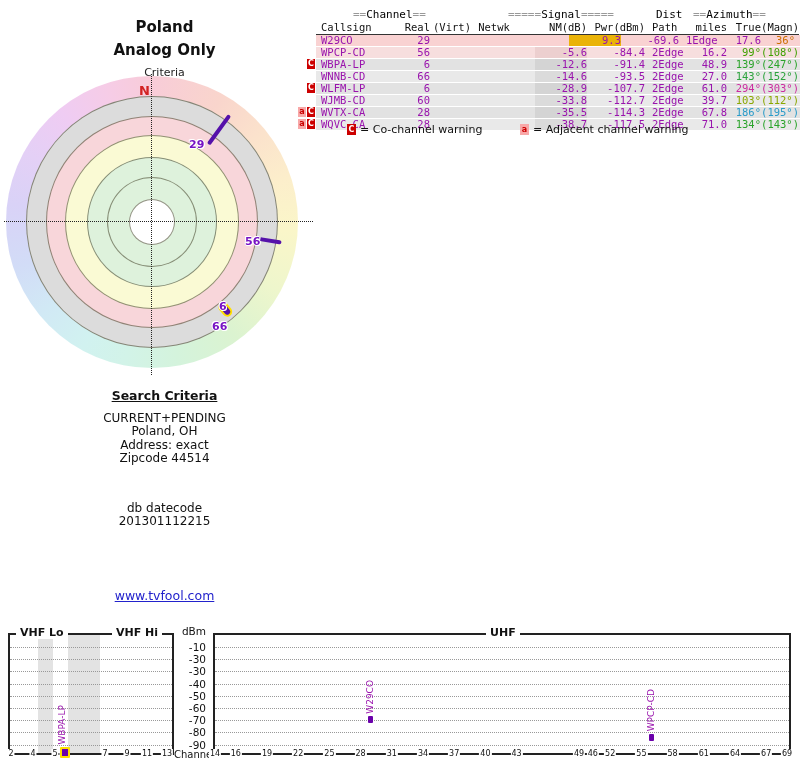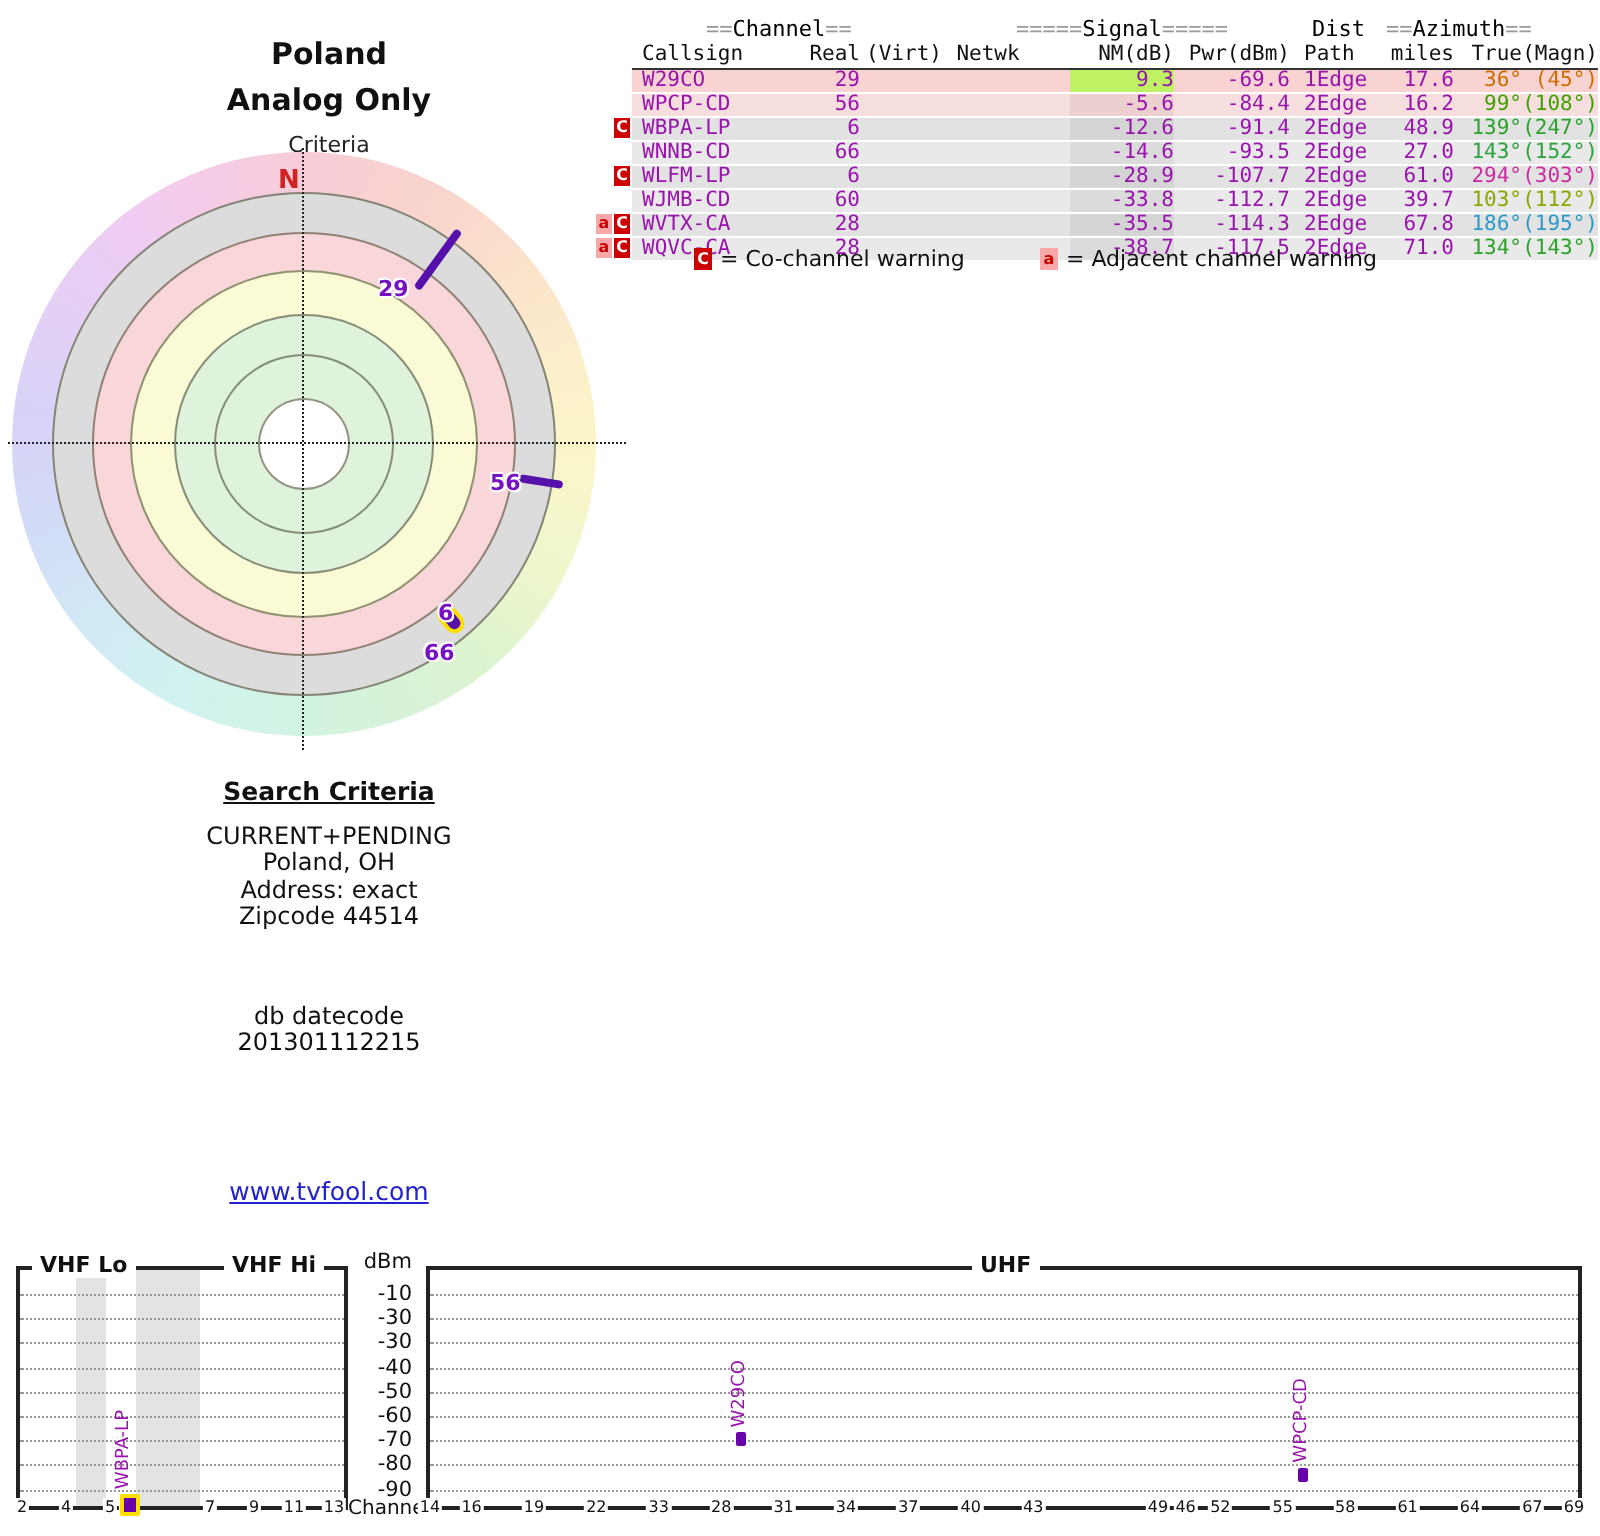--- a/index.html
+++ b/index.html
@@ -137,21 +137,21 @@
       <span class="cell c-magn">(Magn)</span>
     </div>
   <div id="trows">
       <div class="t-row" style="background: rgb(249, 210, 210);">
         <span class="warnbox"></span>
         <span class="cell c-call" style="color: rgb(153, 19, 173);">W29CO</span>
         <span class="cell c-real" style="color: rgb(153, 19, 173);">29</span>
         <span class="cell c-virt" style="color: rgb(153, 19, 173);"></span>
         <span class="cell c-netwk" style="color: rgb(153, 19, 173);"></span>
         <span class="cell c-gap" style="color: rgb(153, 19, 173);"></span>
-        <span class="cell c-nm" style="color: rgb(153, 19, 173); background: #bef264;">9.3</span>
+        <span class="cell c-nm" style="color: rgb(153, 19, 173); background: #eab308; margin-left: 34px;">9.3</span>
         <span class="cell c-pwr" style="color: rgb(153, 19, 173);">-69.6</span>
         <span class="cell c-path" style="color: rgb(153, 19, 173);">1Edge</span>
         <span class="cell c-miles" style="color: rgb(153, 19, 173);">17.6</span>
         <span class="cell c-true" style="color: rgb(204, 109, 0);">36°</span>
         <span class="cell c-magn" style="color: rgb(204, 109, 0);">(45°)</span>
       </div>
       <div class="t-row" style="background: rgb(247, 222, 222);">
         <span class="warnbox"></span>
         <span class="cell c-call" style="color: rgb(153, 19, 173);">WPCP-CD</span>
         <span class="cell c-real" style="color: rgb(153, 19, 173);">56</span>
@@ -333,21 +333,21 @@
       <div class="ch-tick" style="left: 55px;">5</div>
       <div class="ch-tick" style="left: 63px;">6</div>
       <div class="ch-tick" style="left: 105px;">7</div>
       <div class="ch-tick" style="left: 127px;">9</div>
       <div class="ch-tick" style="left: 147px;">11</div>
       <div class="ch-tick" style="left: 167px;">13</div>
       <div class="ch-tick" style="left: 215px;">14</div>
       <div class="ch-tick" style="left: 235.8px;">16</div>
       <div class="ch-tick" style="left: 267px;">19</div>
       <div class="ch-tick" style="left: 298.2px;">22</div>
-      <div class="ch-tick" style="left: 329.4px;">33</div>
+      <div class="ch-tick" style="left: 329.4px;">25</div>
       <div class="ch-tick" style="left: 360.6px;">28</div>
       <div class="ch-tick" style="left: 391.8px;">31</div>
       <div class="ch-tick" style="left: 423px;">34</div>
       <div class="ch-tick" style="left: 454.2px;">37</div>
       <div class="ch-tick" style="left: 485.4px;">40</div>
       <div class="ch-tick" style="left: 516.6px;">43</div>
       <div class="ch-tick" style="left: 547.8px; margin-left: 45px;">46</div>
       <div class="ch-tick" style="left: 579px;">49</div>
       <div class="ch-tick" style="left: 610.2px;">52</div>
       <div class="ch-tick" style="left: 641.4px;">55</div>

